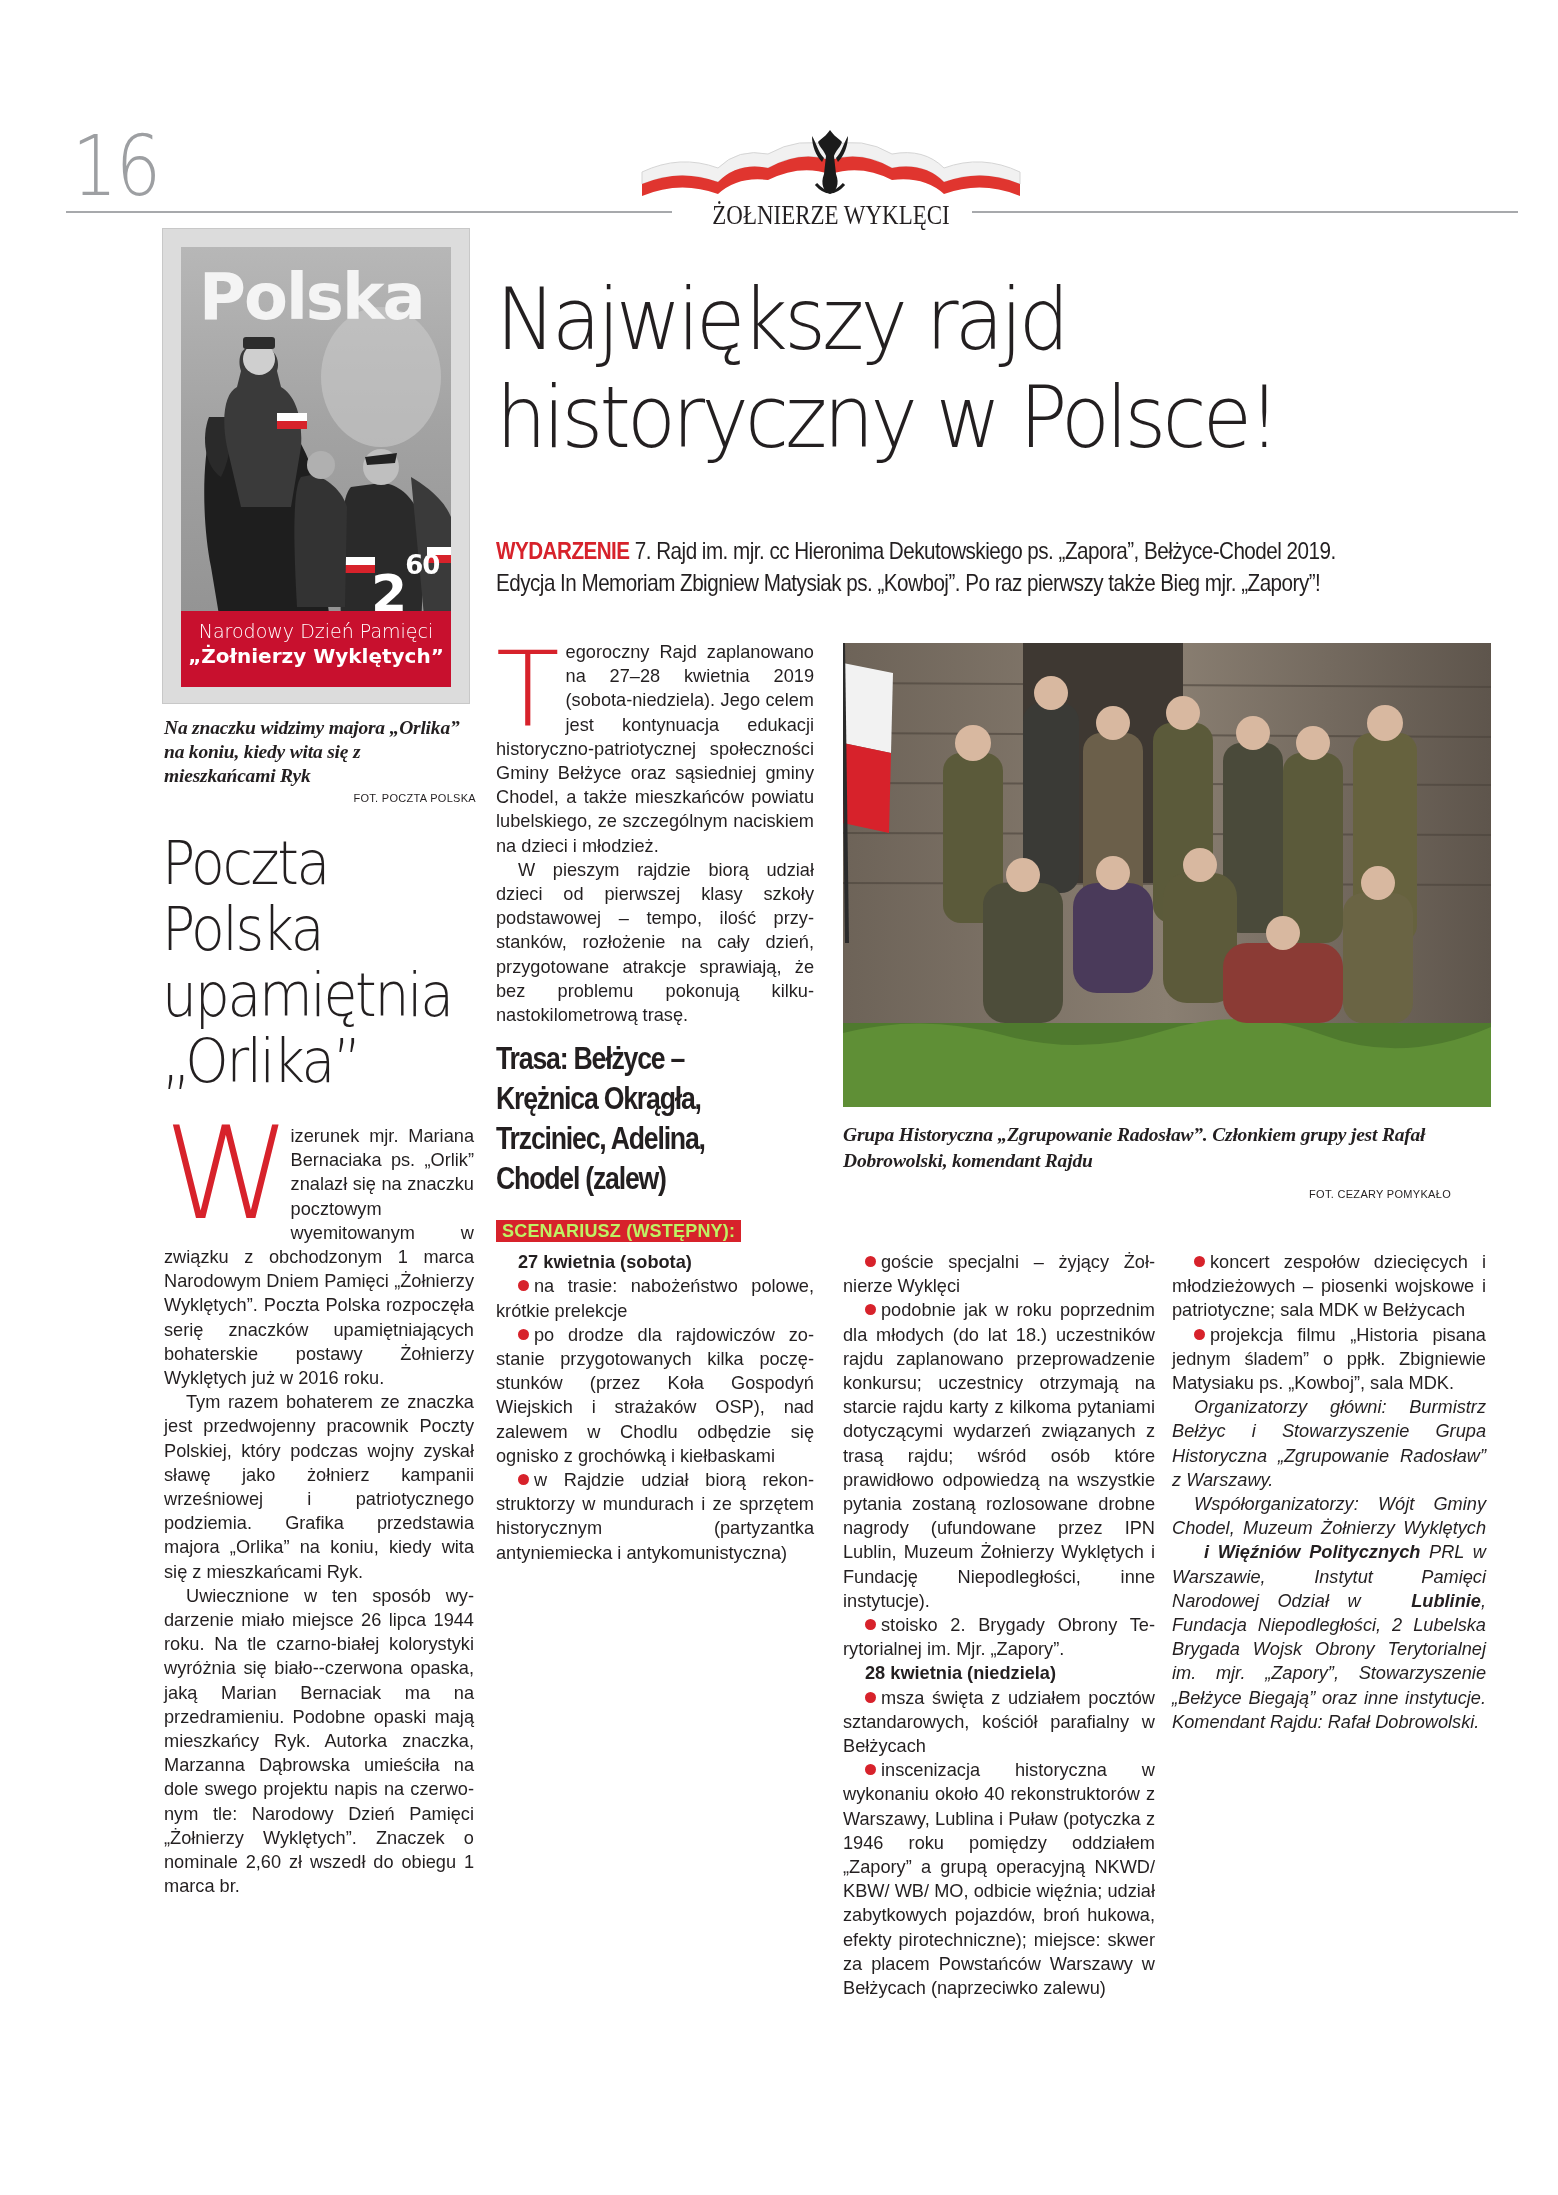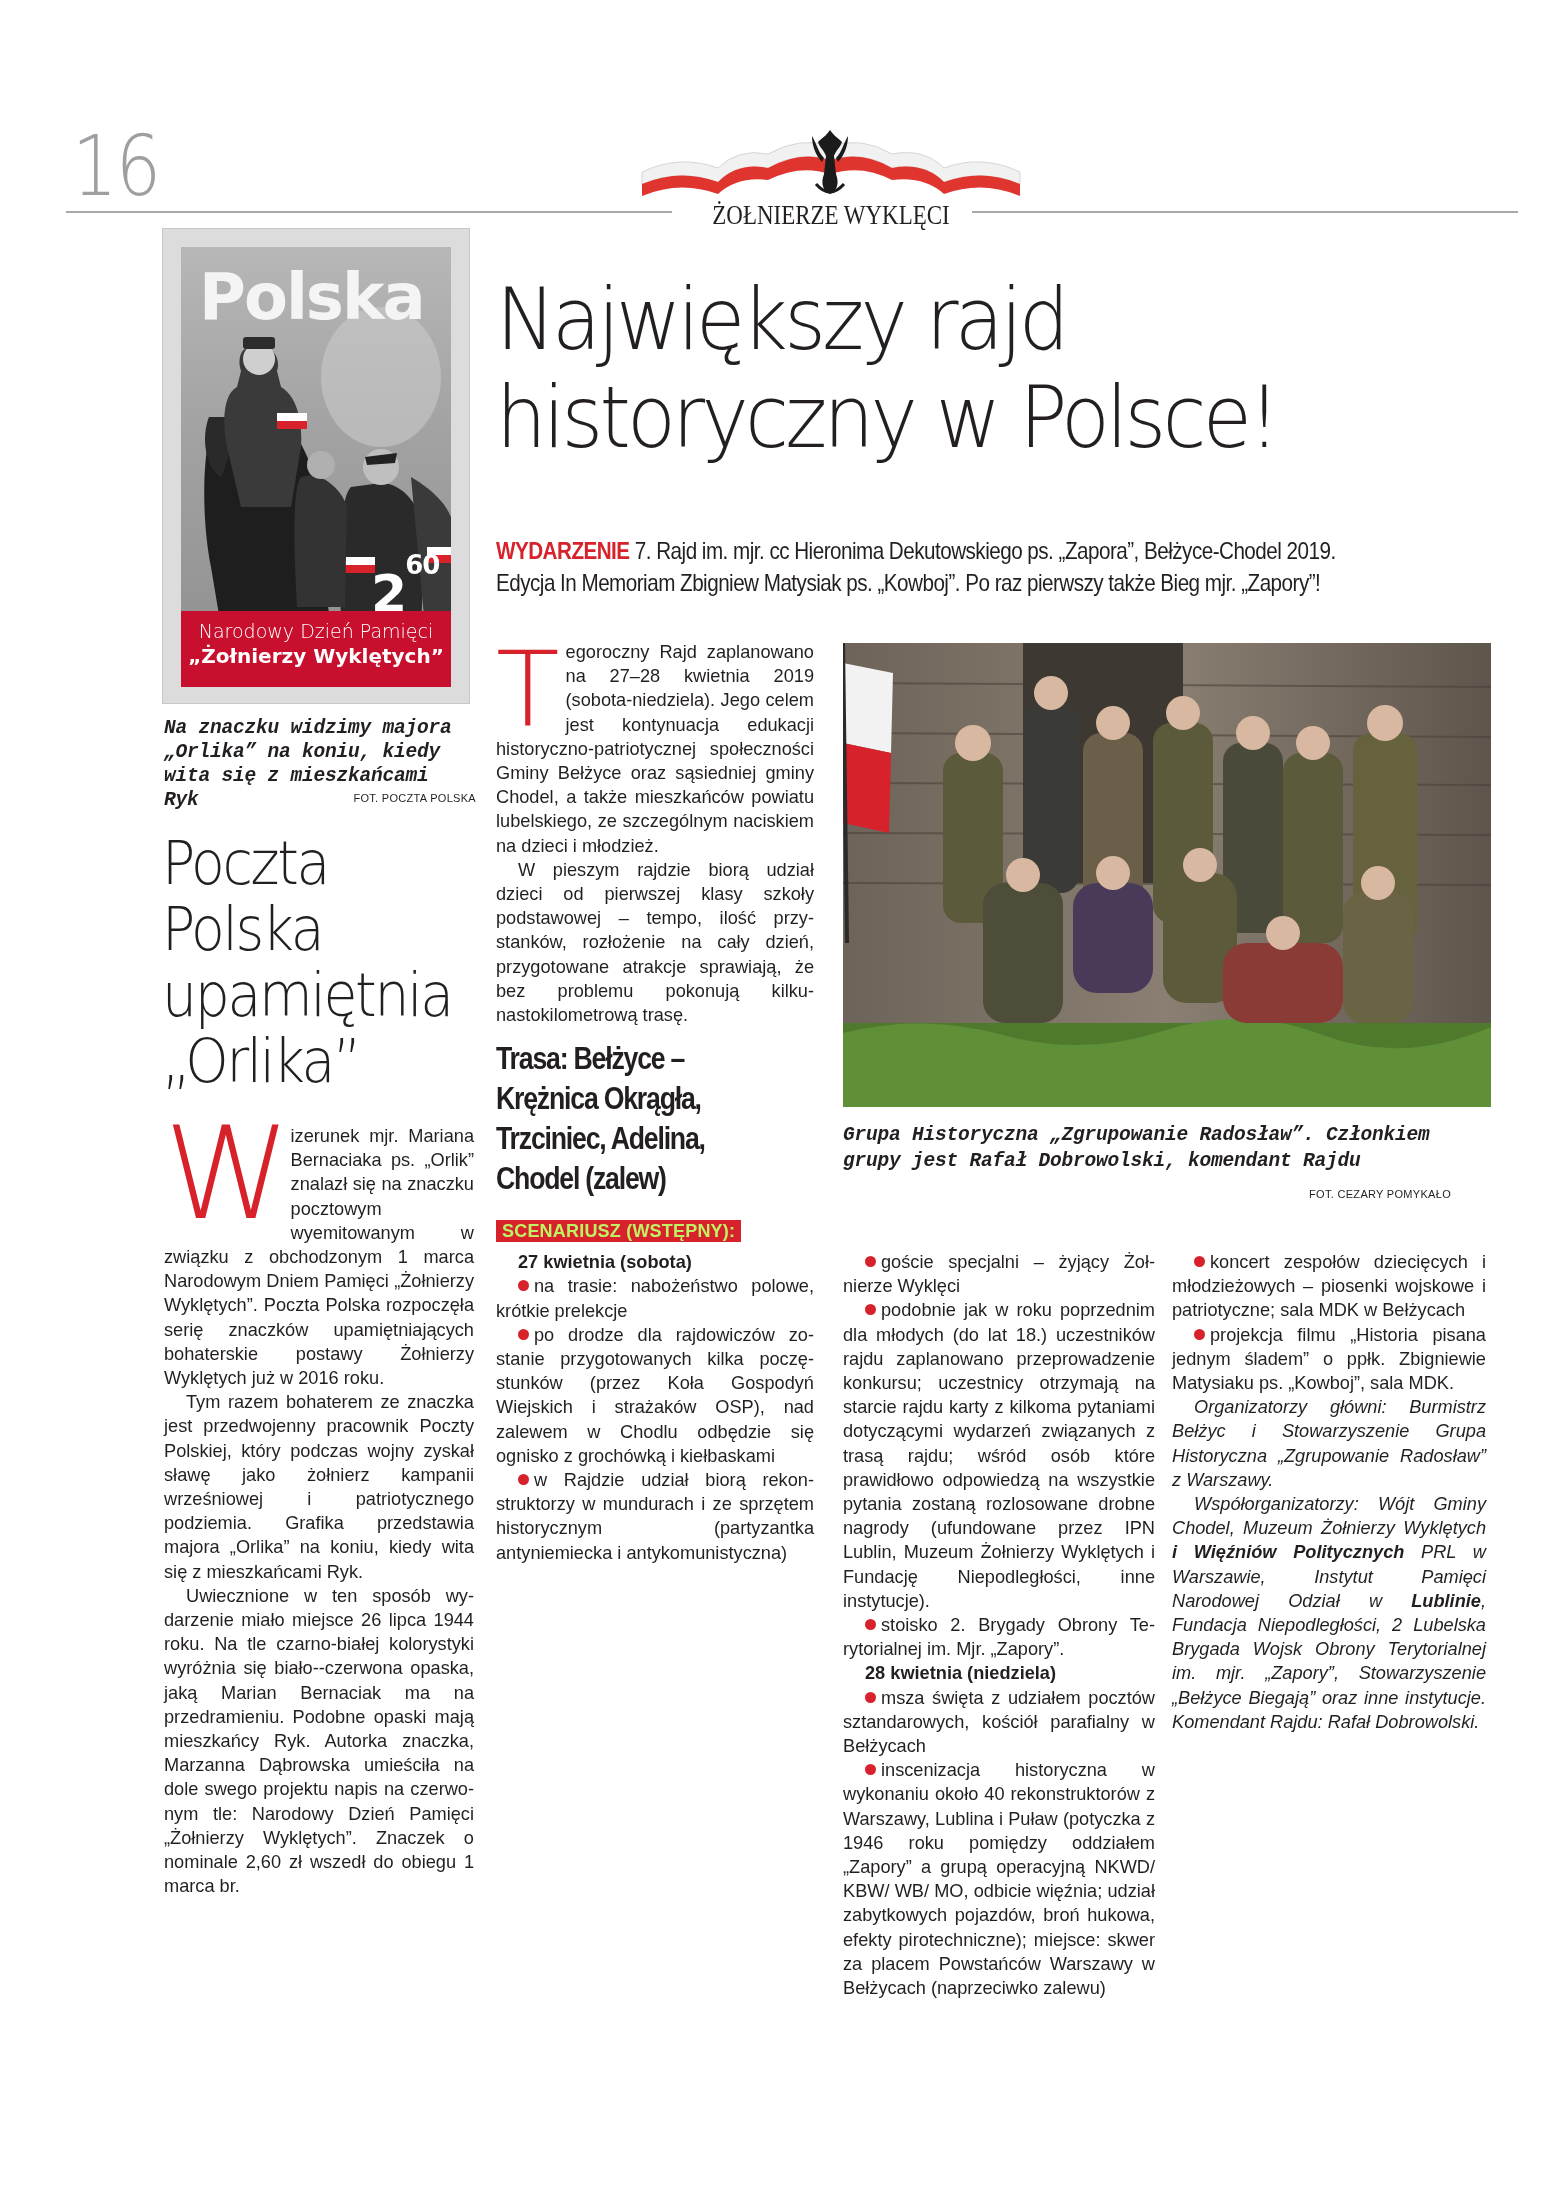--- a/index.html
+++ b/index.html
@@ -53,21 +53,21 @@
   .stamp-value small { position: absolute; left: 36px; top: 34px; font-size: 18px; }
   .stamp-banner {
     position: absolute; left: 0; bottom: 0; width: 100%; height: 76px; background: #c8102e;
     color: #fff; text-align: center; padding-top: 8px;
   }
   .stamp-banner .l1 { font-family: "DejaVu Sans", sans-serif; font-size: 19px; line-height: 24px; font-weight: 300; }
   .stamp-banner .l2 { font-family: "DejaVu Sans", sans-serif; font-size: 20px; line-height: 26px; font-weight: bold; }
 
   
   .caption {
-    position: absolute; font-family: Liberation Mono, monospace; font-weight: bold; font-style: italic;
+    position: absolute; font-family: Liberation Serif, serif; font-weight: bold; font-style: italic;
     color: #231f20; letter-spacing: -0.2px;
   }
   .photo-credit {
     position: absolute; font-family: "Liberation Sans", sans-serif; font-size: 11px;
     color: #231f20; text-align: right; letter-spacing: 0.3px;
   }
 
   
   .main-headline {
     position: absolute; left: 496px; top: 270px; width: 1010px;
@@ -103,21 +103,21 @@
   .day-heading { font-weight: bold; text-indent: 22px; }
   .sub-heading {
     font-family: "Liberation Sans", sans-serif; font-weight: bold; font-size: 31px; line-height: 40px;
     letter-spacing: -1.4px; margin: 12px 0 20px 0; text-align: left; transform: scaleX(0.86); transform-origin: left top; width: 330px;
   }
   .section-badge {
     display: inline-block; background: #d7222b; color: #bef264; font-weight: bold; font-size: 18px; line-height: 22px;
     padding: 0 6px; letter-spacing: 0.2px; margin-bottom: 8px;
   }
   .italic { font-style: italic; }
-  .italic b { font-weight: bold; font-style: italic; }
+  .italic b { font-weight: bold; font-style: italic; margin-left: 32px; }
 
   
   .photo { position: absolute; left: 843px; top: 643px; width: 648px; height: 464px; overflow: hidden; background: #5a5048; }
 </style>
 </head>
 <body>
 
 <div class="page-number">16</div>
 <div class="rule left"></div>
 <div class="rule right"></div>

